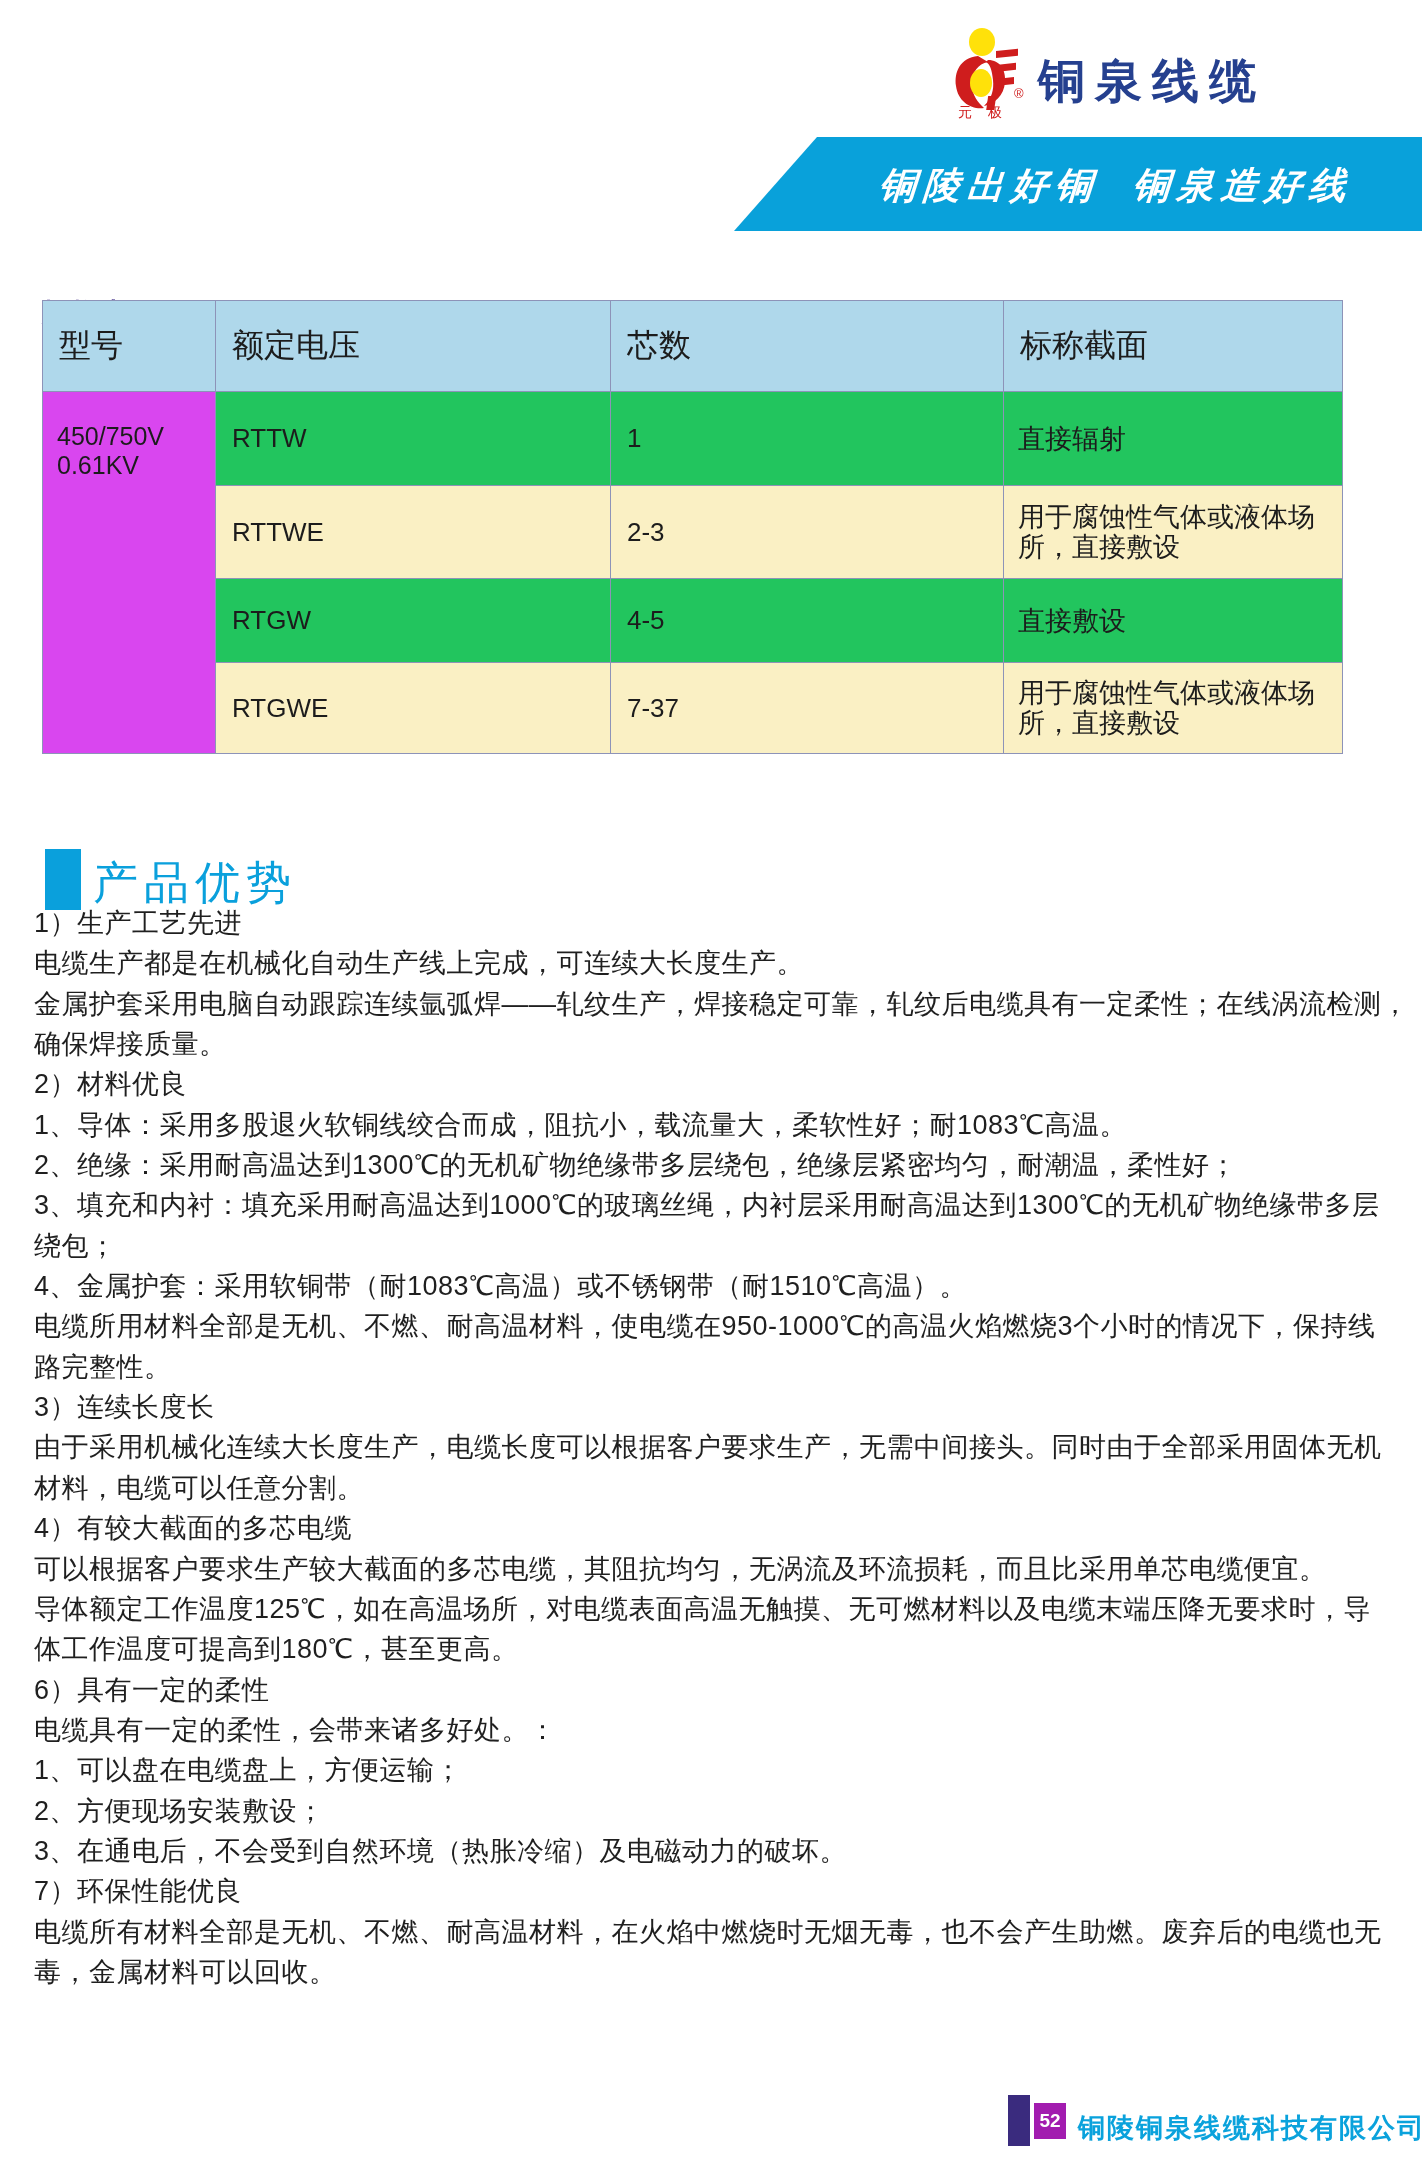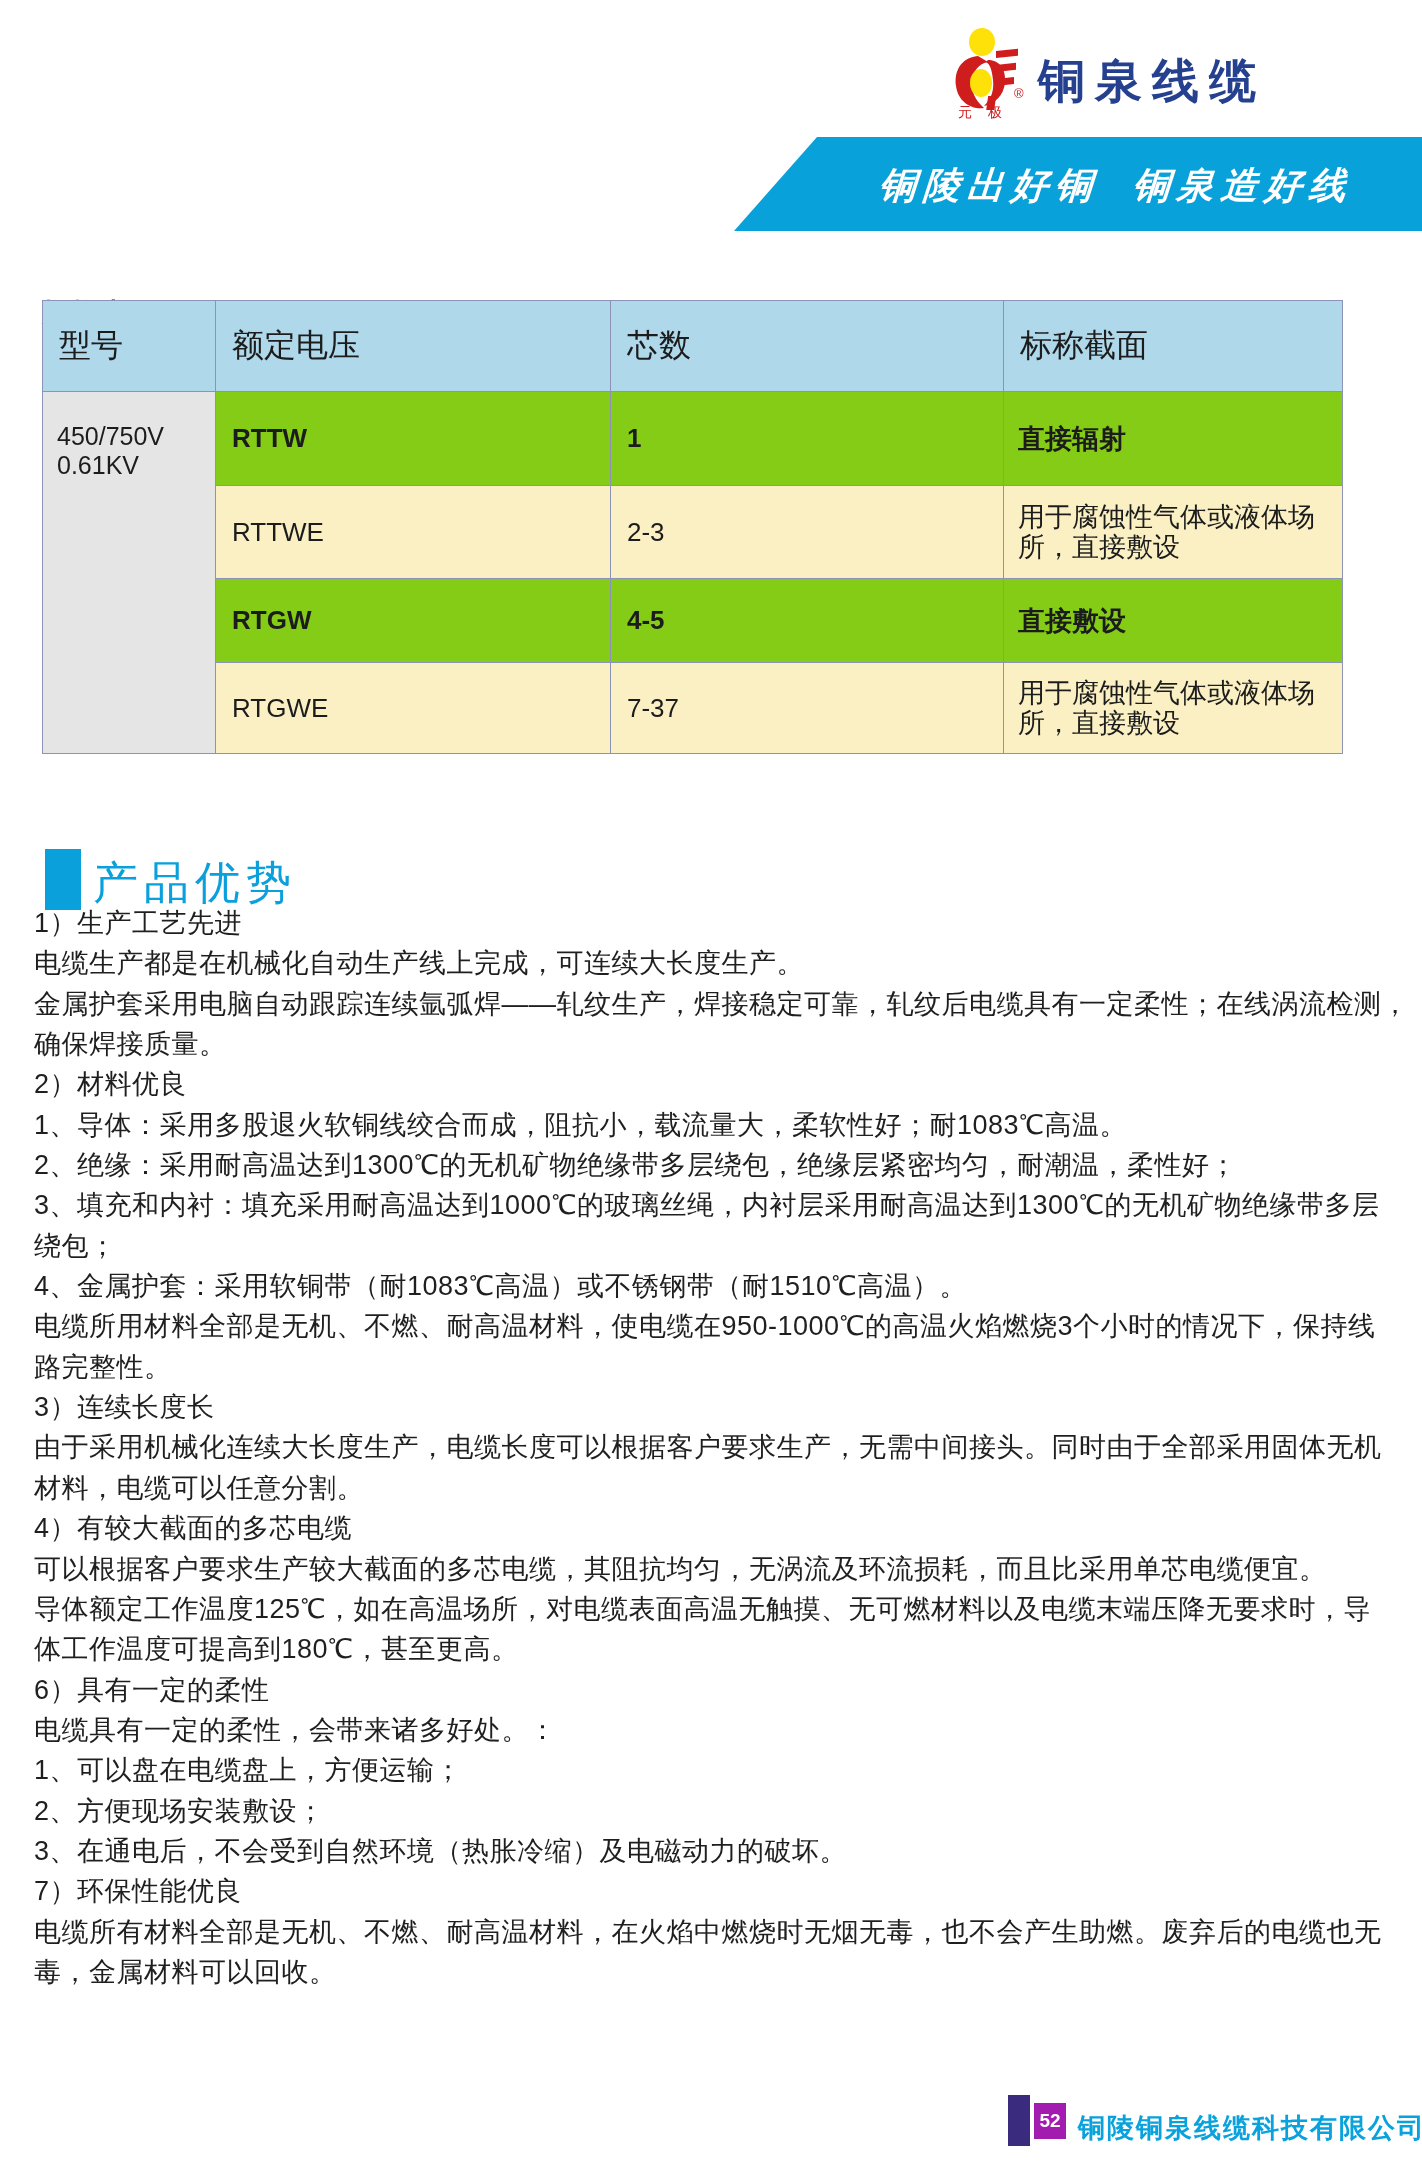--- a/index.html
+++ b/index.html
@@ -50,25 +50,25 @@
     color:#1c1c1c;
   }
   .cell{
     border-right:1px solid #8d93b8;border-bottom:1px solid #8d93b8;
     display:flex;align-items:center;
     padding-left:16px;box-sizing:border-box;
     font-size:26px;
   }
   .cell.head{background:#afd8eb;font-size:32px;}
   .cell.yellow{background:#faf0c4;}
-  .cell.white{background:#84cc16;font-weight:bold;}
+  .cell.white{background:#22c55e;}
   .cell.voltage{
     grid-row:2/6;
     flex-direction:column;align-items:flex-start;justify-content:flex-start;
-    padding-top:30px;padding-left:14px;font-size:25px;background:#e5e5e5;
+    padding-top:30px;padding-left:14px;font-size:25px;background:#d946ef;
   }
   .cell.voltage .v2{}
   .cell.section{font-size:27px;line-height:30px;padding-left:14px;padding-right:8px;}
   
   .adv-square{position:absolute;left:45px;top:849px;width:36px;height:61px;background:#0aa0dc;}
   .adv-title{
     position:absolute;left:93px;top:853px;
     font-size:45px;color:#0aa0dc;letter-spacing:6px;white-space:nowrap;
   }
   .adv-body{

